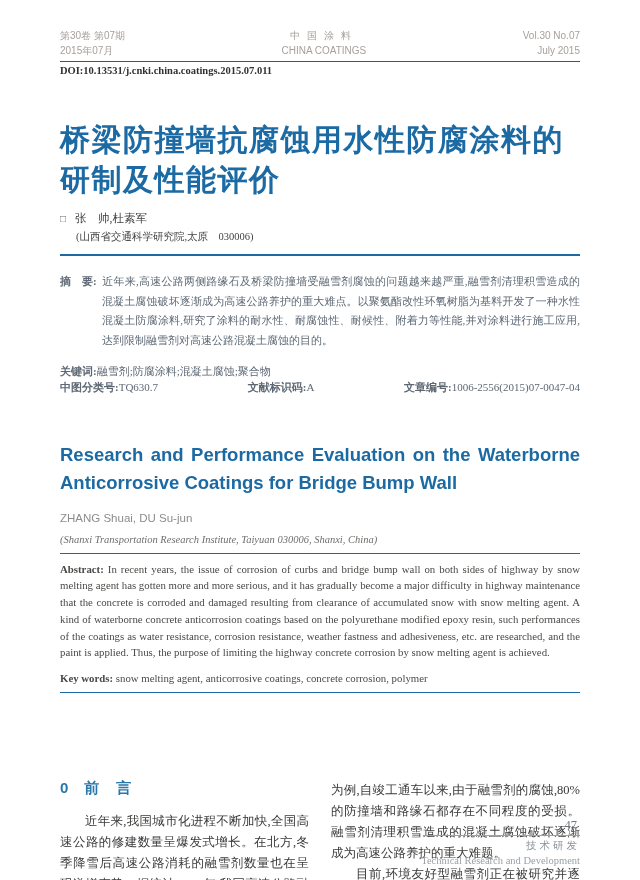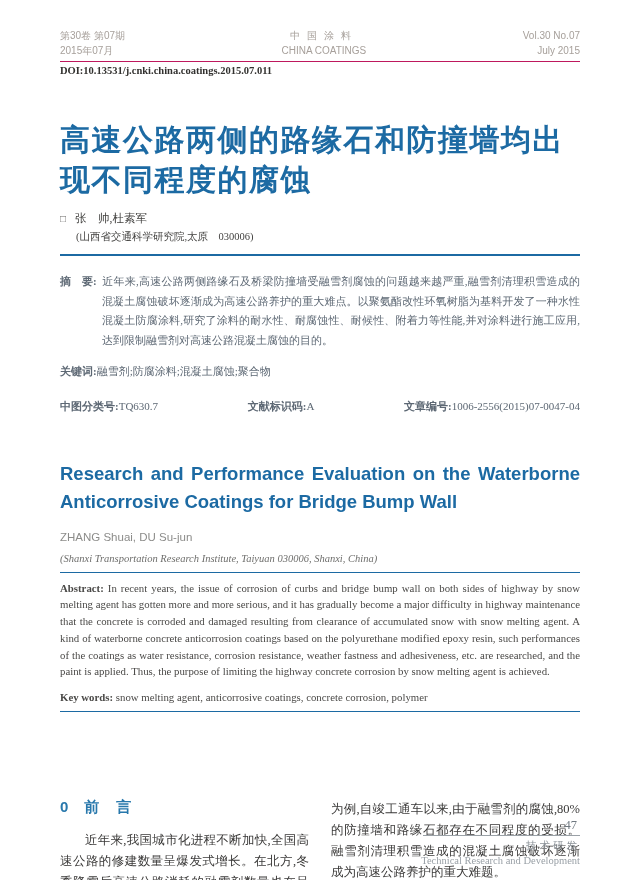--- a/index.html
+++ b/index.html
@@ -48,21 +48,21 @@
   
   .abs-cn {
     margin-top:16px; font-size:11px; line-height:1.78; color:#5d6874;
     text-align:justify; padding-left:42px; text-indent:-42px;
   }
   .abs-cn .lbl { display:inline-block; width:42px; text-indent:0; font-weight:bold; }
   .kw-cn { margin-top:2px; font-size:11px; line-height:1.7; color:#5d6874; }
   .kw-cn .lbl { font-weight:bold; }
   .meta-row {
     display:flex; justify-content:space-between;
-    margin-top:19px; font-size:11px; color:#5d6874;align-items:center;
+    margin-top:0; font-size:11px; color:#5d6874;align-items:center;
   }
   .meta-item .lbl { font-weight:bold; }
 
   
   .title-en {
     margin-top:46px;
     color:#1c6aa3;
     font-family:"Liberation Sans", sans-serif;
     font-weight:bold; font-size:18.5px; line-height:1.5;
     text-align:justify;
@@ -119,21 +119,21 @@
       <div class="journal-cn">中国涂料</div>
       <div>CHINA COATINGS</div>
     </div>
     <div class="h-col h-right">
       <div>Vol.30 No.07</div>
       <div>July 2015</div>
     </div>
   </div>
   <div class="doi">DOI:10.13531/j.cnki.china.coatings.2015.07.011</div>
 
-  <h1 class="title-cn" style="margin-bottom:0;">高速公路两侧的路缘石和防撞墙均出现不同程度的腐蚀</h1>
+  <h1 class="title-cn" style="margin-bottom:0;">桥梁防撞墙抗腐蚀用水性防腐涂料的研制及性能评价</h1>
   <div class="author-row">
     <span class="author-marker">□</span><span>张　帅,杜素军</span>
   </div>
   <div class="affil-cn">(山西省交通科学研究院,太原　030006)</div>
 
   <hr class="rule-blue">
 
   <p class="abs-cn">
     <span class="lbl">摘　要:</span><span>近年来,高速公路两侧路缘石及桥梁防撞墙受融雪剂腐蚀的问题越来越严重,融雪剂清理积雪造成的混凝土腐蚀破坏逐渐成为高速公路养护的重大难点。以聚氨酯改性环氧树脂为基料开发了一种水性混凝土防腐涂料,研究了涂料的耐水性、耐腐蚀性、耐候性、附着力等性能,并对涂料进行施工应用,达到限制融雪剂对高速公路混凝土腐蚀的目的。</span>
   </p>

